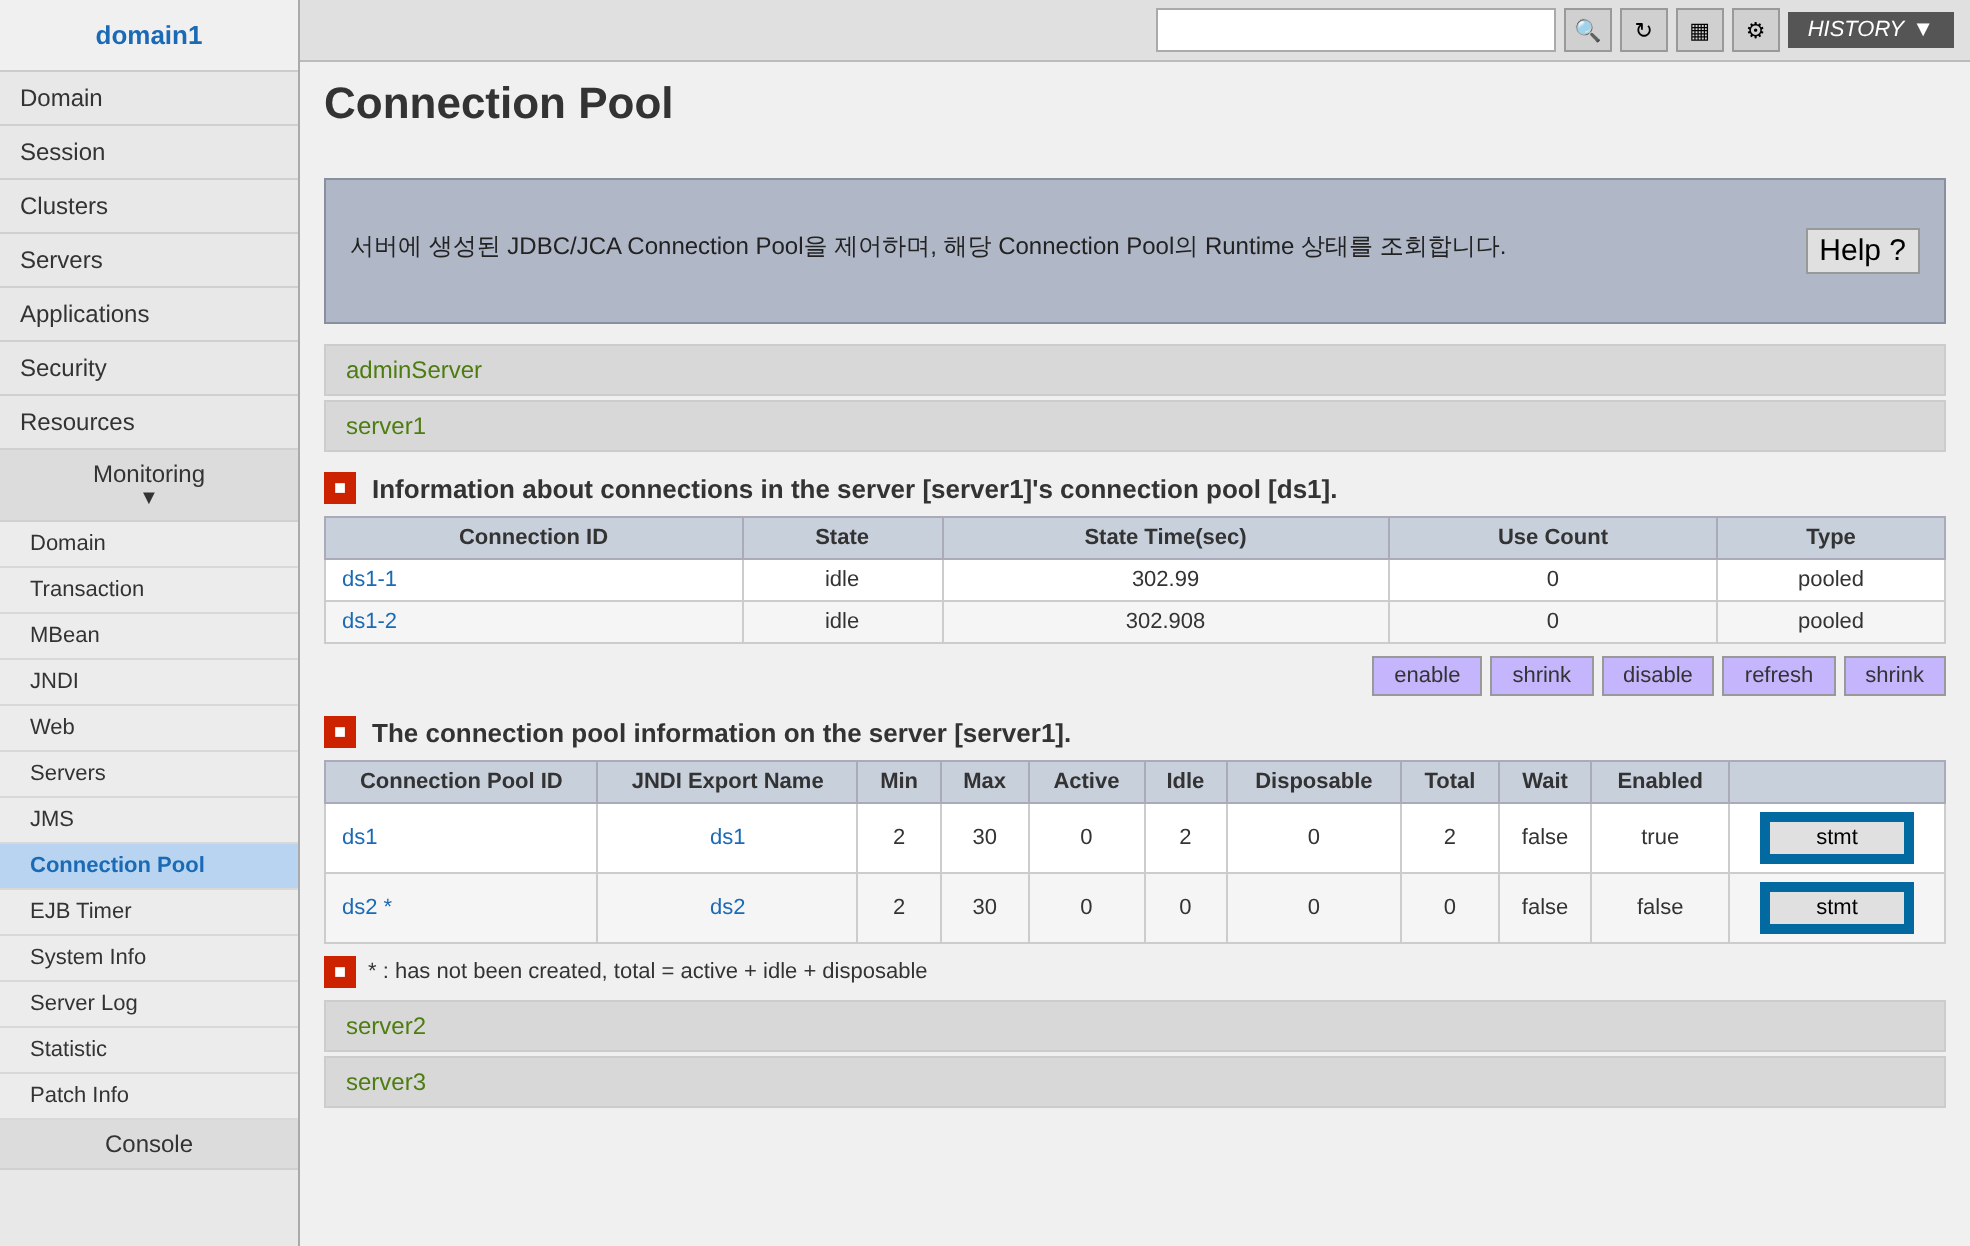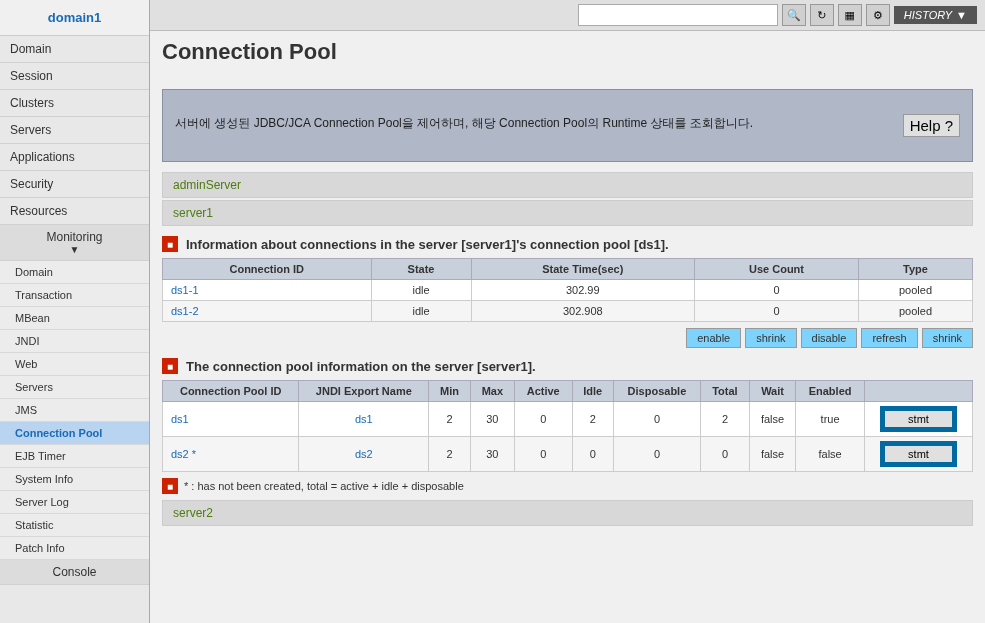--- a/index.html
+++ b/index.html
@@ -220,21 +220,21 @@
     }
 
     
     .action-bar {
       display: flex;
       justify-content: flex-end;
       gap: 4px;
       margin-bottom: 6px;
     }
     .action-btn {
-      background: #7dd3fc;
+      background: #c4b5fd;
       border: 1px solid #999;
       padding: 3px 10px;
       font-size: 11px;
       cursor: pointer;
       color: #333;
     }
 
     .stmt-btn {
       background: #e0e0e0;
       border: 5px solid #0369a1;
@@ -407,14 +407,15 @@
     </tr>
         </tbody>
     </table>
 
     <div class="note-row">
       <span class="section-icon">■</span>
       <span>* : has not been created, total = active + idle + disposable</span>
     </div>
 
     <div class="server-row">server2</div>
+    <div class="server-row">server3</div>
   </div>
 </div>
 
 </body></html>

